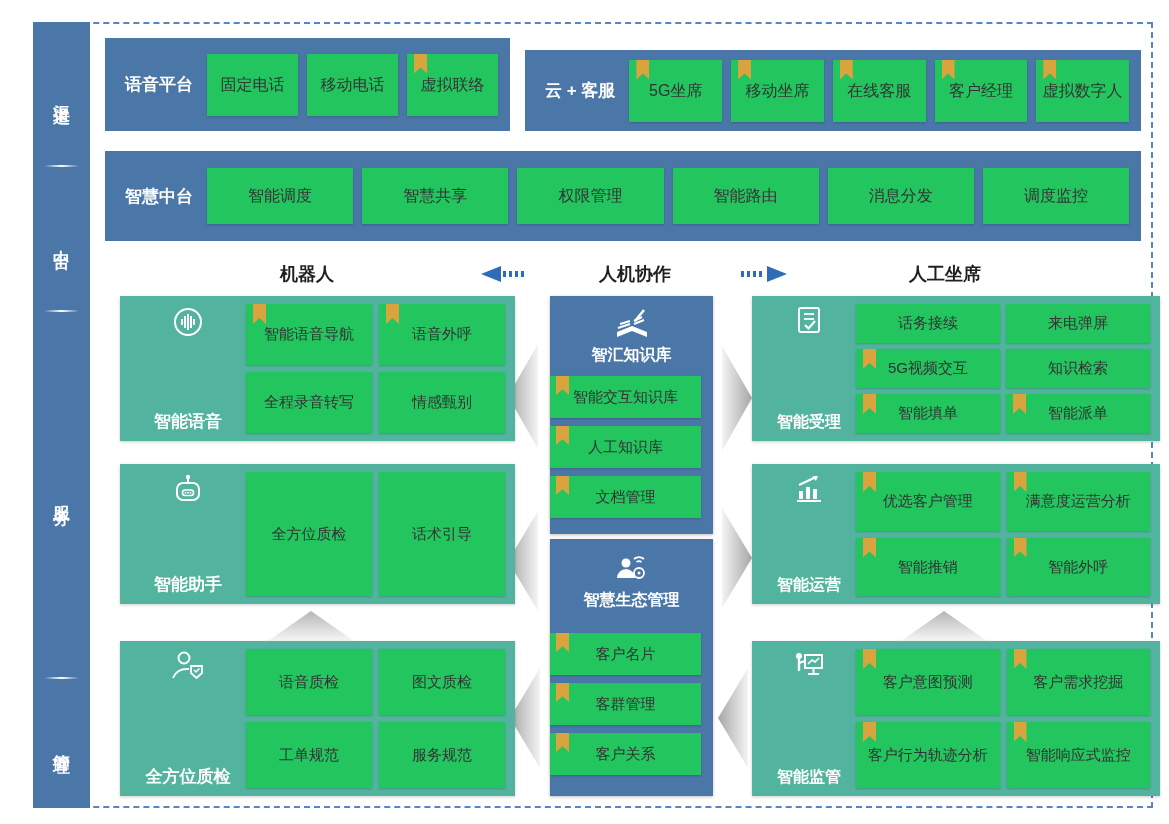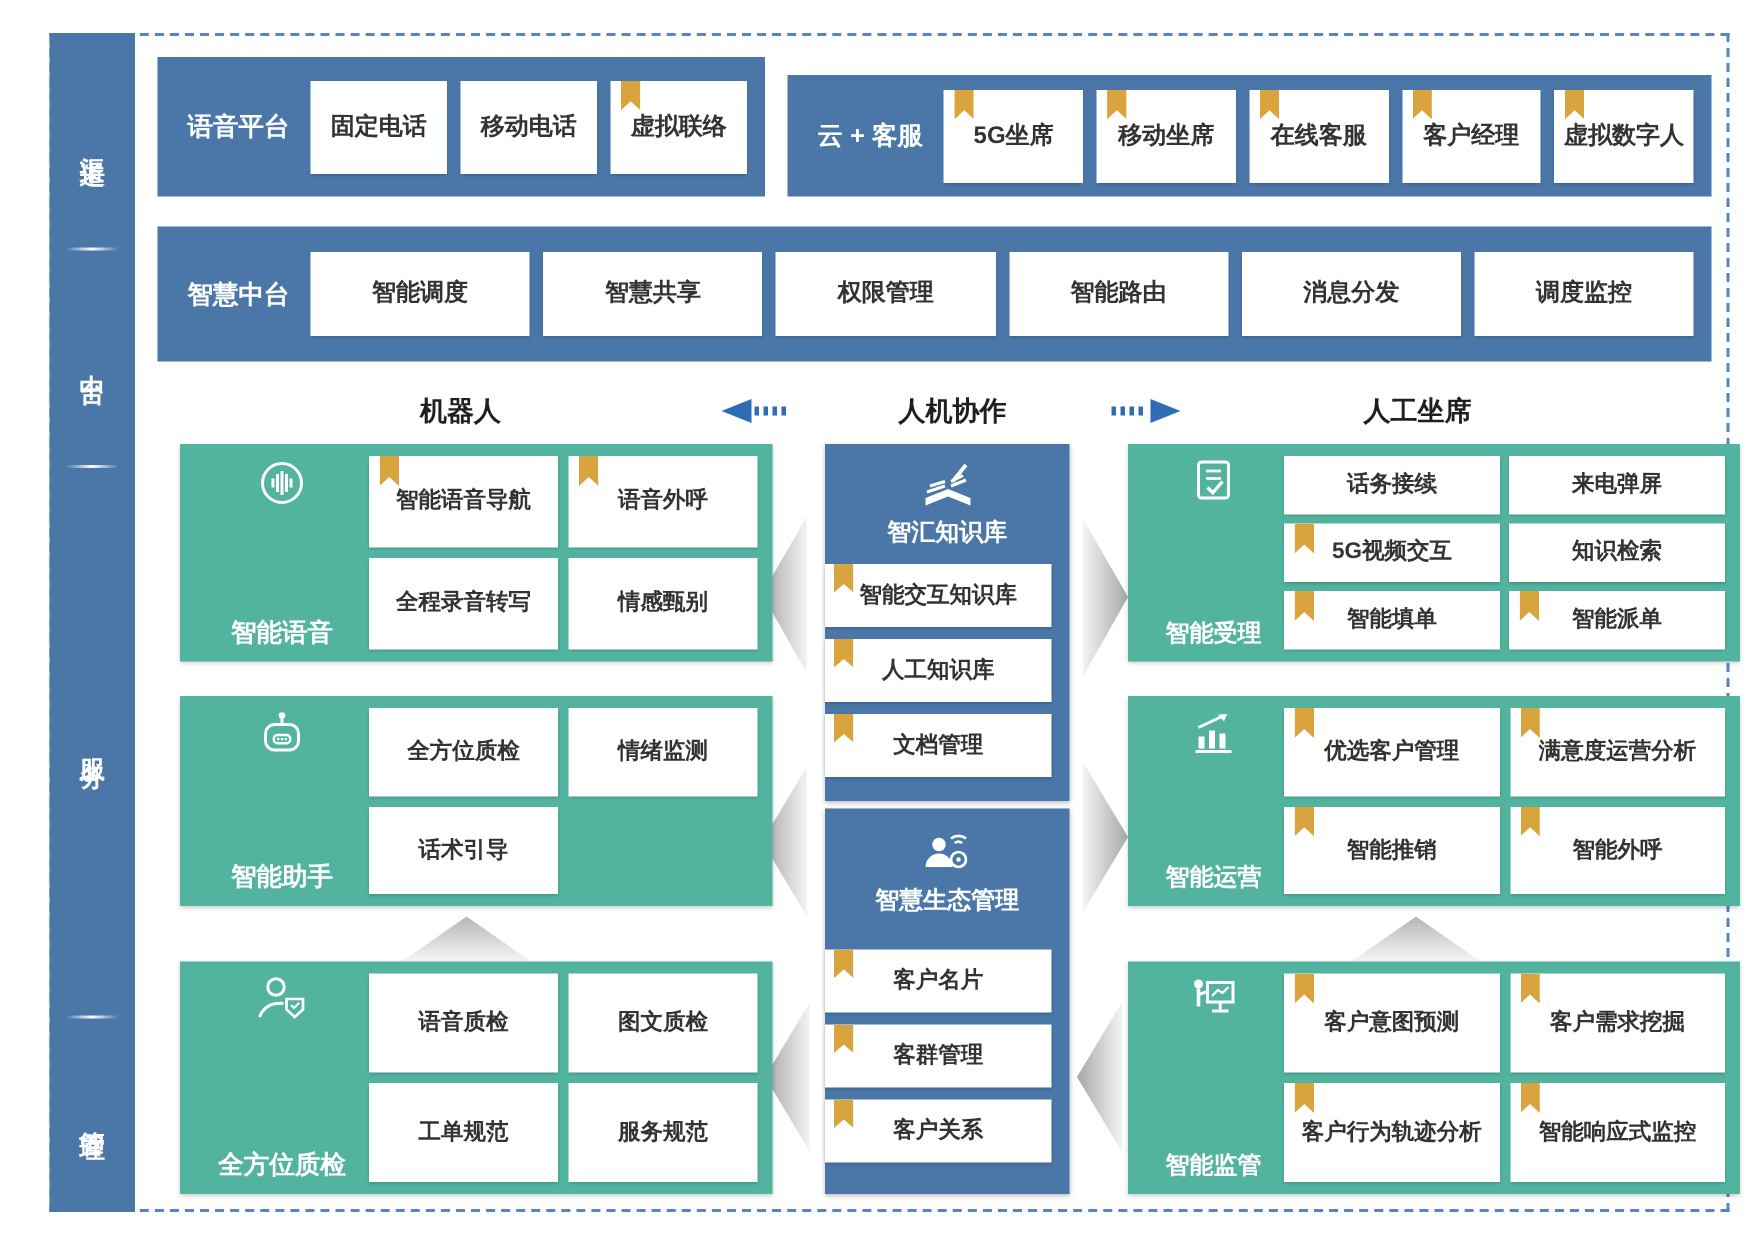--- a/index.html
+++ b/index.html
@@ -8,21 +8,21 @@
   
   .sidebar{position:absolute;left:-2px;top:-2px;bottom:-2px;width:57px;background:#4a77a8;display:flex;flex-direction:column;align-items:center;z-index:5;}
   .side-seg{display:flex;align-items:center;justify-content:center;width:100%;}
   .side-label{writing-mode:vertical-rl;text-orientation:upright;color:#fff;font-weight:bold;font-size:17px;letter-spacing:3px;}
   .side-div{width:62%;height:2px;background:linear-gradient(90deg,rgba(255,255,255,0),#fff,rgba(255,255,255,0));}
   
   .main{position:absolute;left:55px;top:0;right:0;bottom:0;padding:14px 10px 14px 15px;box-sizing:border-box;}
   .bluepanel{background:#4a77a8;display:flex;align-items:center;box-sizing:border-box;padding:0 12px;}
   .panel-title{color:#fff;font-weight:bold;font-size:17px;white-space:nowrap;margin:0 14px 0 8px;}
   .hboxes{display:flex;flex:1;gap:9px;}
-  .fbox{background:#ffffff;position:relative;display:flex;align-items:center;justify-content:center;font-size:15px;color:#333;box-sizing:border-box;box-shadow:0 1px 2px rgba(0,0,0,.18);text-align:center;line-height:1.1;font-weight:bold;}
+  .fbox{background:#22c55e;position:relative;display:flex;align-items:center;justify-content:center;font-size:15px;color:#333;box-sizing:border-box;box-shadow:0 1px 2px rgba(0,0,0,.18);text-align:center;line-height:1.1;}
   .flag{position:absolute;top:0;left:7px;width:13px;height:20px;background:#d9a33e;clip-path:polygon(0 0,100% 0,100% 100%,50% 70%,0 100%);}
   
   .row1{display:flex;gap:15px;height:93px;margin-bottom:20px;}
   .row1 .fbox{height:62px;flex:1;font-size:16px;}
   .panel-voice{width:405px;}
   .panel-cloud{flex:1;margin-top:12px;}
   .row2{height:90px;margin-bottom:10px;}
   .row2 .fbox{height:56px;flex:1;font-size:16px;}
   
   .collab{position:relative;height:45px;}
@@ -249,23 +249,20 @@
               <circle cx="18" cy="20.7" r="0.9" fill="#fff"></circle>
               <circle cx="20.5" cy="20.7" r="0.9" fill="#fff"></circle>
             </svg>
             <span>智能助手</span>
           </div>
           <div class="bgrid grid2">
               <div class="fbox">
                 <span>全方位质检</span>
               </div>
               <div class="fbox">
-                <span>情绪监测</span>
-              </div>
-              <div class="fbox">
                 <span>话术引导</span>
               </div>
             </div>
         </div>
         <div class="tealblock b3">
           <div class="block-label">
             <svg class="icon-svg" width="38" height="36" viewBox="0 0 38 36">
               <circle cx="15" cy="9" r="5.5" fill="none" stroke="#fff" stroke-width="2"></circle>
               <path d="M4 29 q4 -10 16 -9" fill="none" stroke="#fff" stroke-width="2"></path>
               <path d="M22 17 h11 v7 l-5.5 5 l-5.5 -5 z" fill="none" stroke="#fff" stroke-width="1.8"></path>

